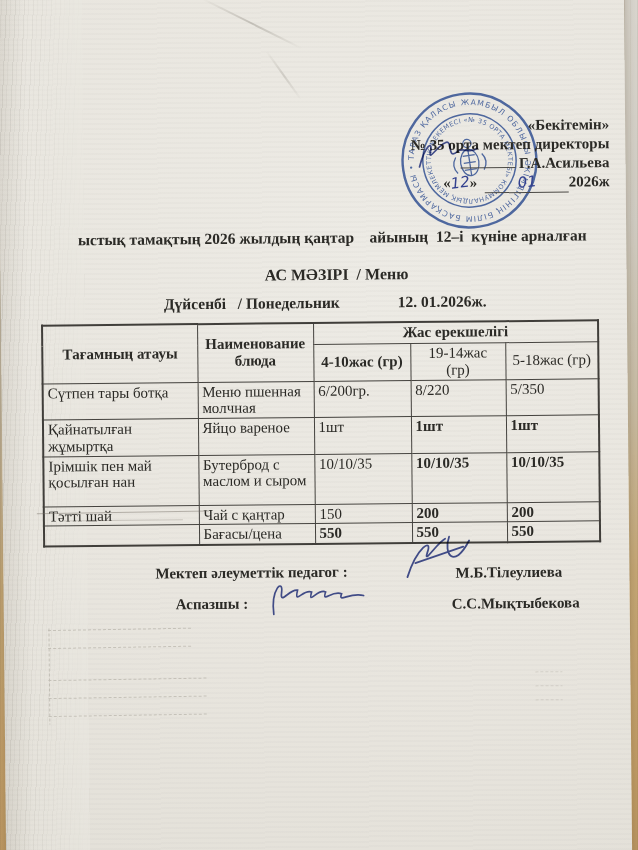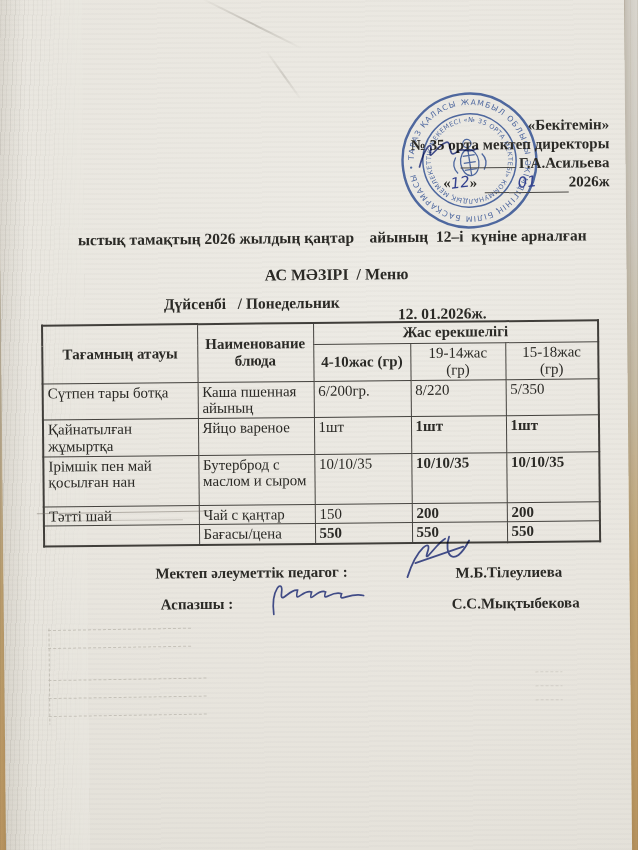--- a/index.html
+++ b/index.html
@@ -37,21 +37,21 @@
   .dline.w55{width:55px;}
   .dline.w80{width:84px;}
   .hand{font-family:"DejaVu Sans",sans-serif;font-style:italic;font-weight:normal;
     color:#33418f;display:inline-block;transform:rotate(-6deg);font-size:15px;}
   
   .titleline{position:absolute;top:247px;left:56px;width:552px;text-align:center;
     font-weight:bold;font-size:15.5px;white-space:pre-wrap;}
   .menutitle{position:absolute;top:284px;left:56px;width:560px;text-align:center;
     font-weight:bold;font-size:16px;white-space:pre-wrap;}
   .dayline{position:absolute;top:312px;left:163px;font-weight:bold;font-size:15.5px;white-space:pre-wrap;}
-  .dateline{position:absolute;top:312px;left:397px;font-weight:bold;font-size:15.5px;margin-top:12px;}
+  .dateline{position:absolute;top:312px;left:397px;font-weight:bold;font-size:15.5px;}
   
   table.menu{position:absolute;left:40px;top:340px;width:556px;border-collapse:collapse;
     border:2px solid #403e3a;table-layout:fixed;font-size:15px;line-height:1.12;}
   table.menu td,table.menu th{border:1px solid #45433f;padding:1px 4px;vertical-align:top;text-align:left;
     overflow:hidden;}
   table.menu th{font-weight:bold;text-align:center;vertical-align:middle;}
   table.menu .b{font-weight:bold;}
   table.menu .n{font-weight:normal;}
   
   .sigline{position:absolute;font-weight:bold;font-size:15px;white-space:nowrap;}
@@ -124,25 +124,25 @@
         </colgroup>
       <tbody>
           <tr style="height:21px">
         <th rowspan="2">Тағамның атауы</th>
         <th rowspan="2">Наименование блюда</th>
         <th colspan="3">Жас ерекшелігі</th>
       </tr>
       <tr style="height:37px">
         <th>4-10жас (гр)</th>
         <th class="n">19-14жас (гр)</th>
-        <th class="n">15-18жас (гр)</th>
+        <th class="n">5-18жас (гр)</th>
       </tr>
       <tr style="height:36px">
         <td>Сүтпен тары ботқа</td>
-        <td>Каша пшенная айының</td>
+        <td>Меню пшенная молчная</td>
         <td>6/200гр.</td>
         <td>8/220</td>
         <td>5/350</td>
       </tr>
       <tr style="height:34px">
         <td>Қайнатылған жұмыртқа</td>
         <td>Яйцо вареное</td>
         <td>1шт</td>
         <td class="b">1шт</td>
         <td class="b">1шт</td>
@@ -173,21 +173,21 @@
 
     <div class="pencil-line"></div>
     <div class="pencil-line2"></div>
 
     <div class="sigline" style="left:152px;top:582px;">Мектеп әлеуметтік педагог :</div>
     <svg class="sigsvg" style="left:398px;top:552px;" width="76" height="48" viewBox="0 0 76 48">
       <path d="M6,44 C16,14 32,4 26,20 C22,32 36,10 44,6 M14,30 L62,14 M48,4 C42,20 52,38 68,8" fill="none" stroke="#33418f" stroke-width="1.8" stroke-linecap="round" opacity=".9"></path>
     </svg>
     <div class="sigline" style="left:452px;top:584px;">М.Б.Тілеулиева</div>
 
-    <div class="sigline" style="left:157px;top:613px;">Аспазшы :</div>
+    <div class="sigline" style="left:172px;top:613px;">Аспазшы :</div>
     <svg class="sigsvg" style="left:264px;top:594px;" width="106" height="42" viewBox="0 0 106 42">
       <path d="M6,38 C3,12 16,2 14,16 C12,30 22,12 30,14 C26,30 36,12 44,16 C40,30 50,12 58,16 C54,28 64,14 74,18 C70,28 82,16 96,20" fill="none" stroke="#33418f" stroke-width="1.7" stroke-linecap="round" opacity=".9"></path>
     </svg>
     <div class="sigline" style="left:448px;top:615px;">С.С.Мықтыбекова</div>
 
     <svg class="erased" width="540" height="112" viewBox="0 0 540 112">
       <g stroke="#b0aca2" stroke-width="1" stroke-dasharray="3 2">
         <line x1="8" y1="6" x2="152" y2="5"></line>
         <line x1="8" y1="24" x2="152" y2="23"></line>
         <line x1="8" y1="56" x2="168" y2="55"></line>

